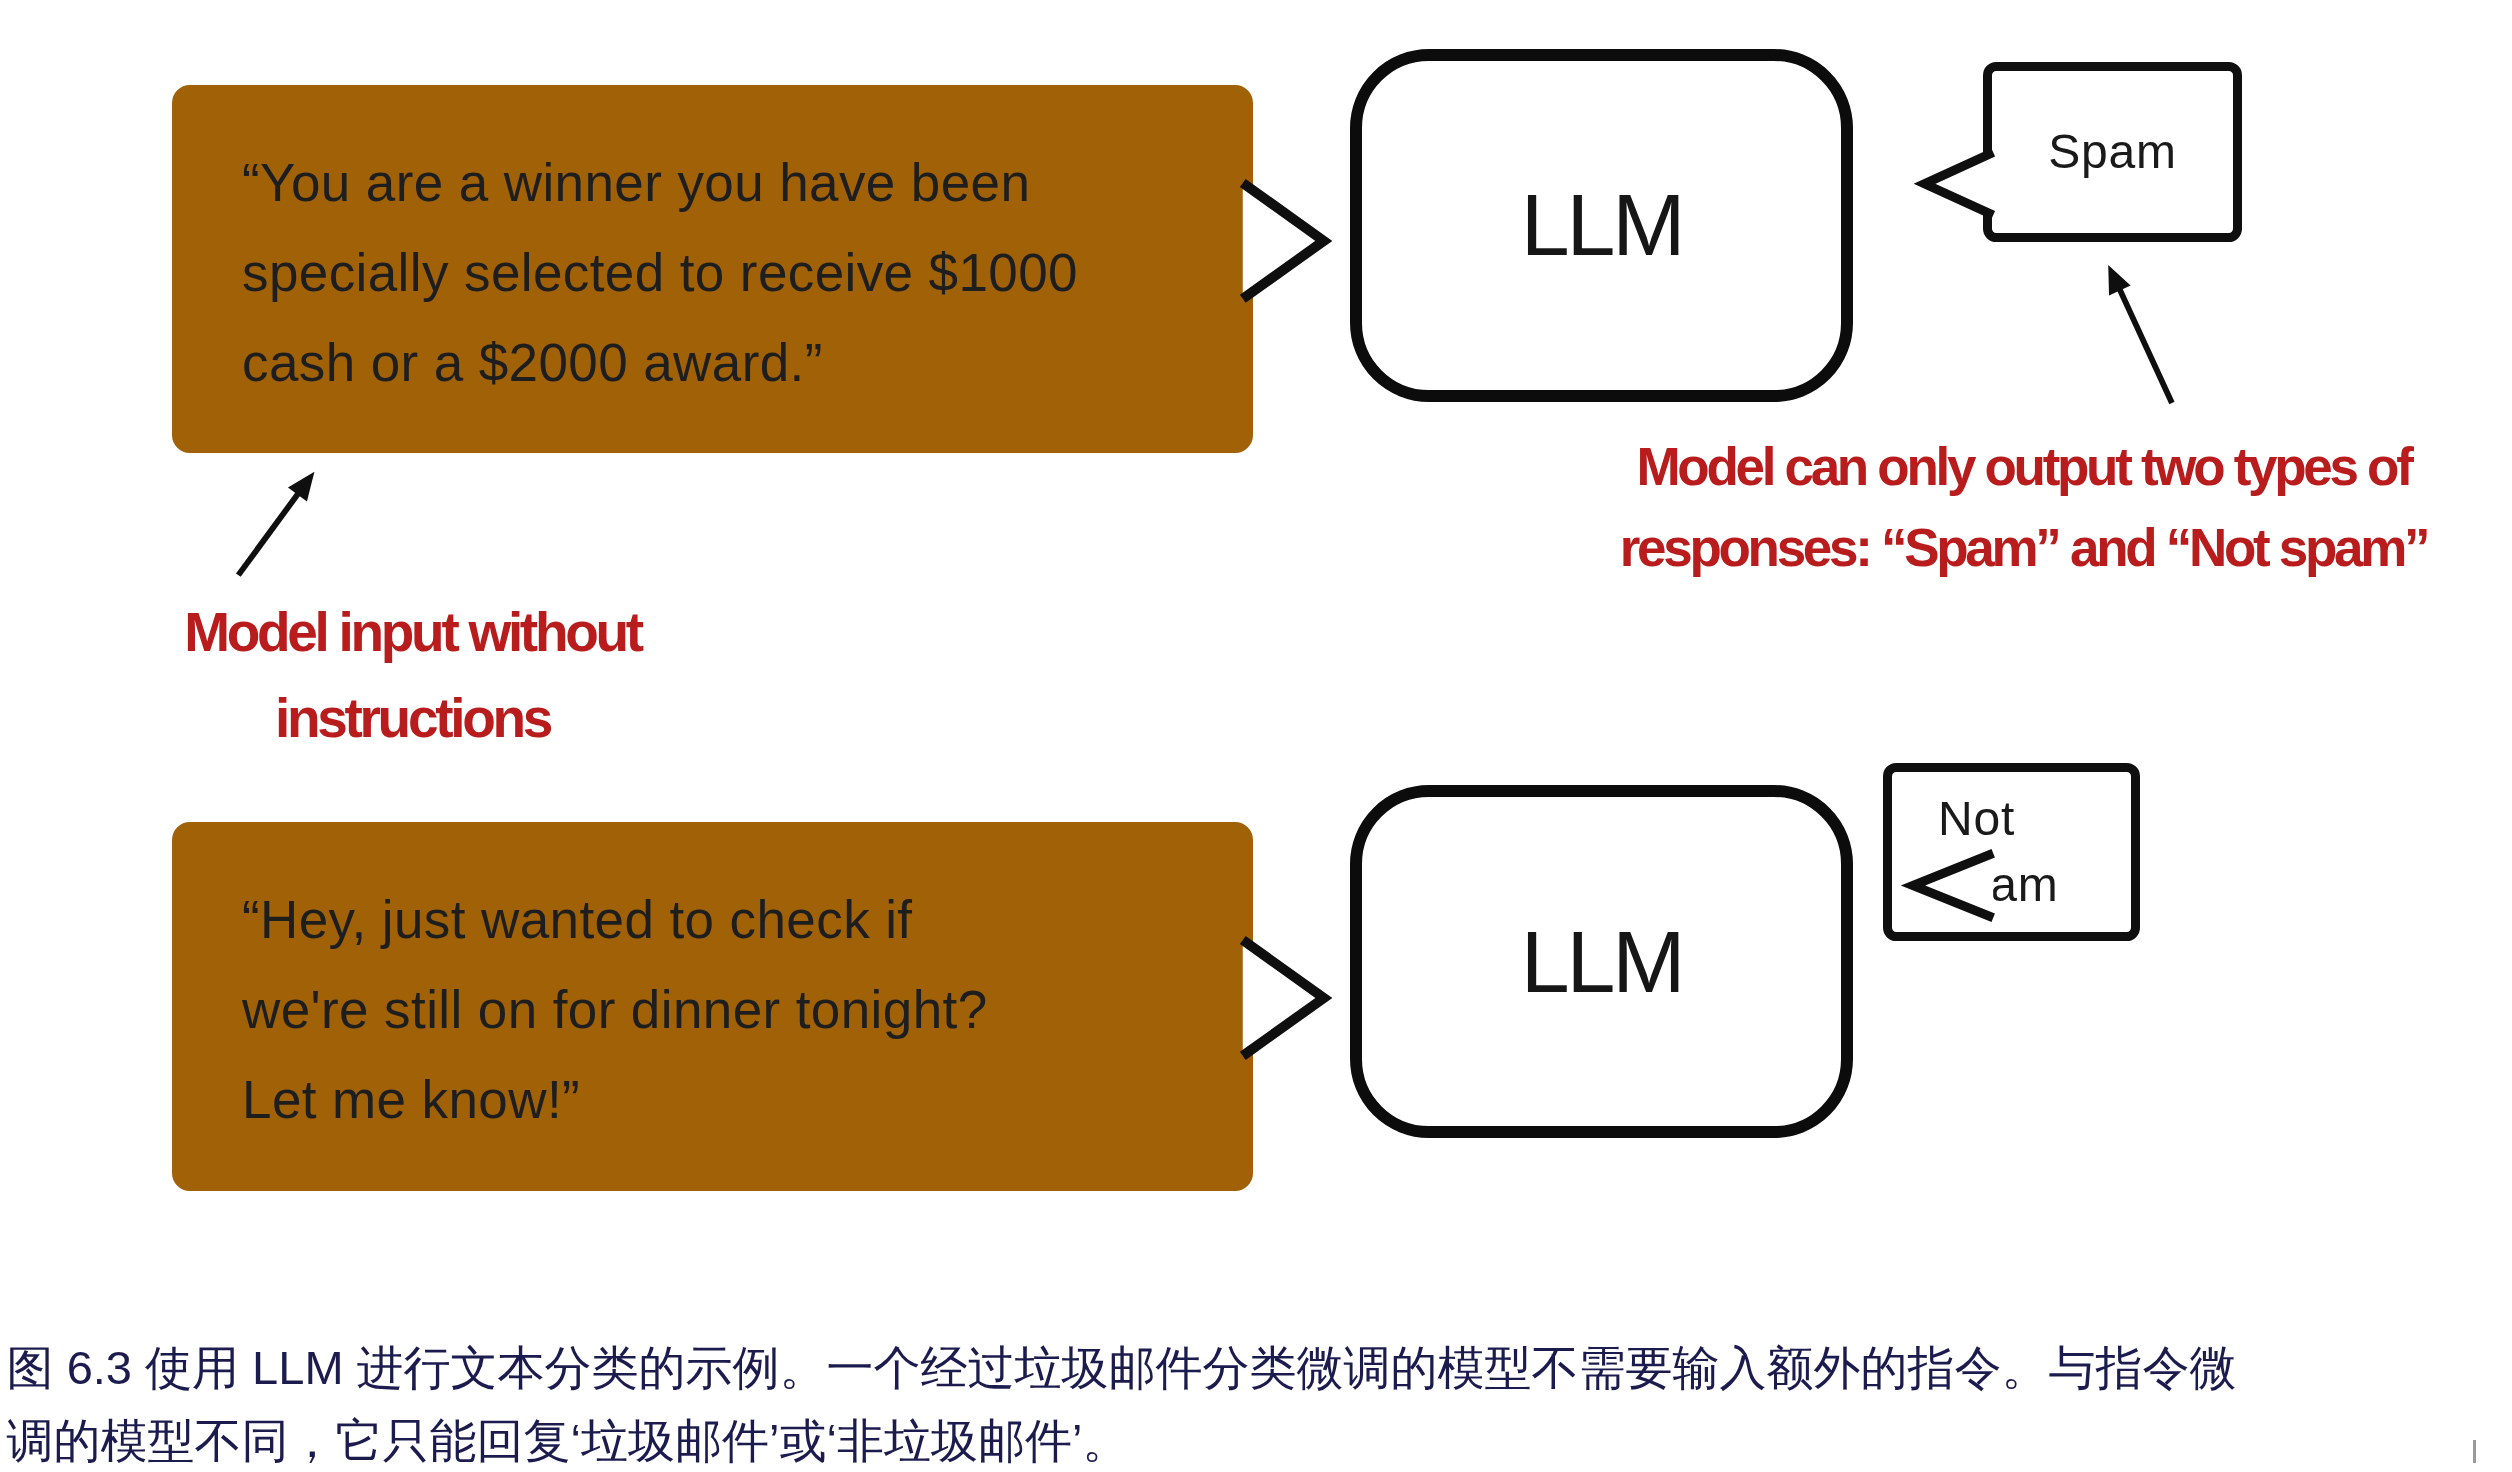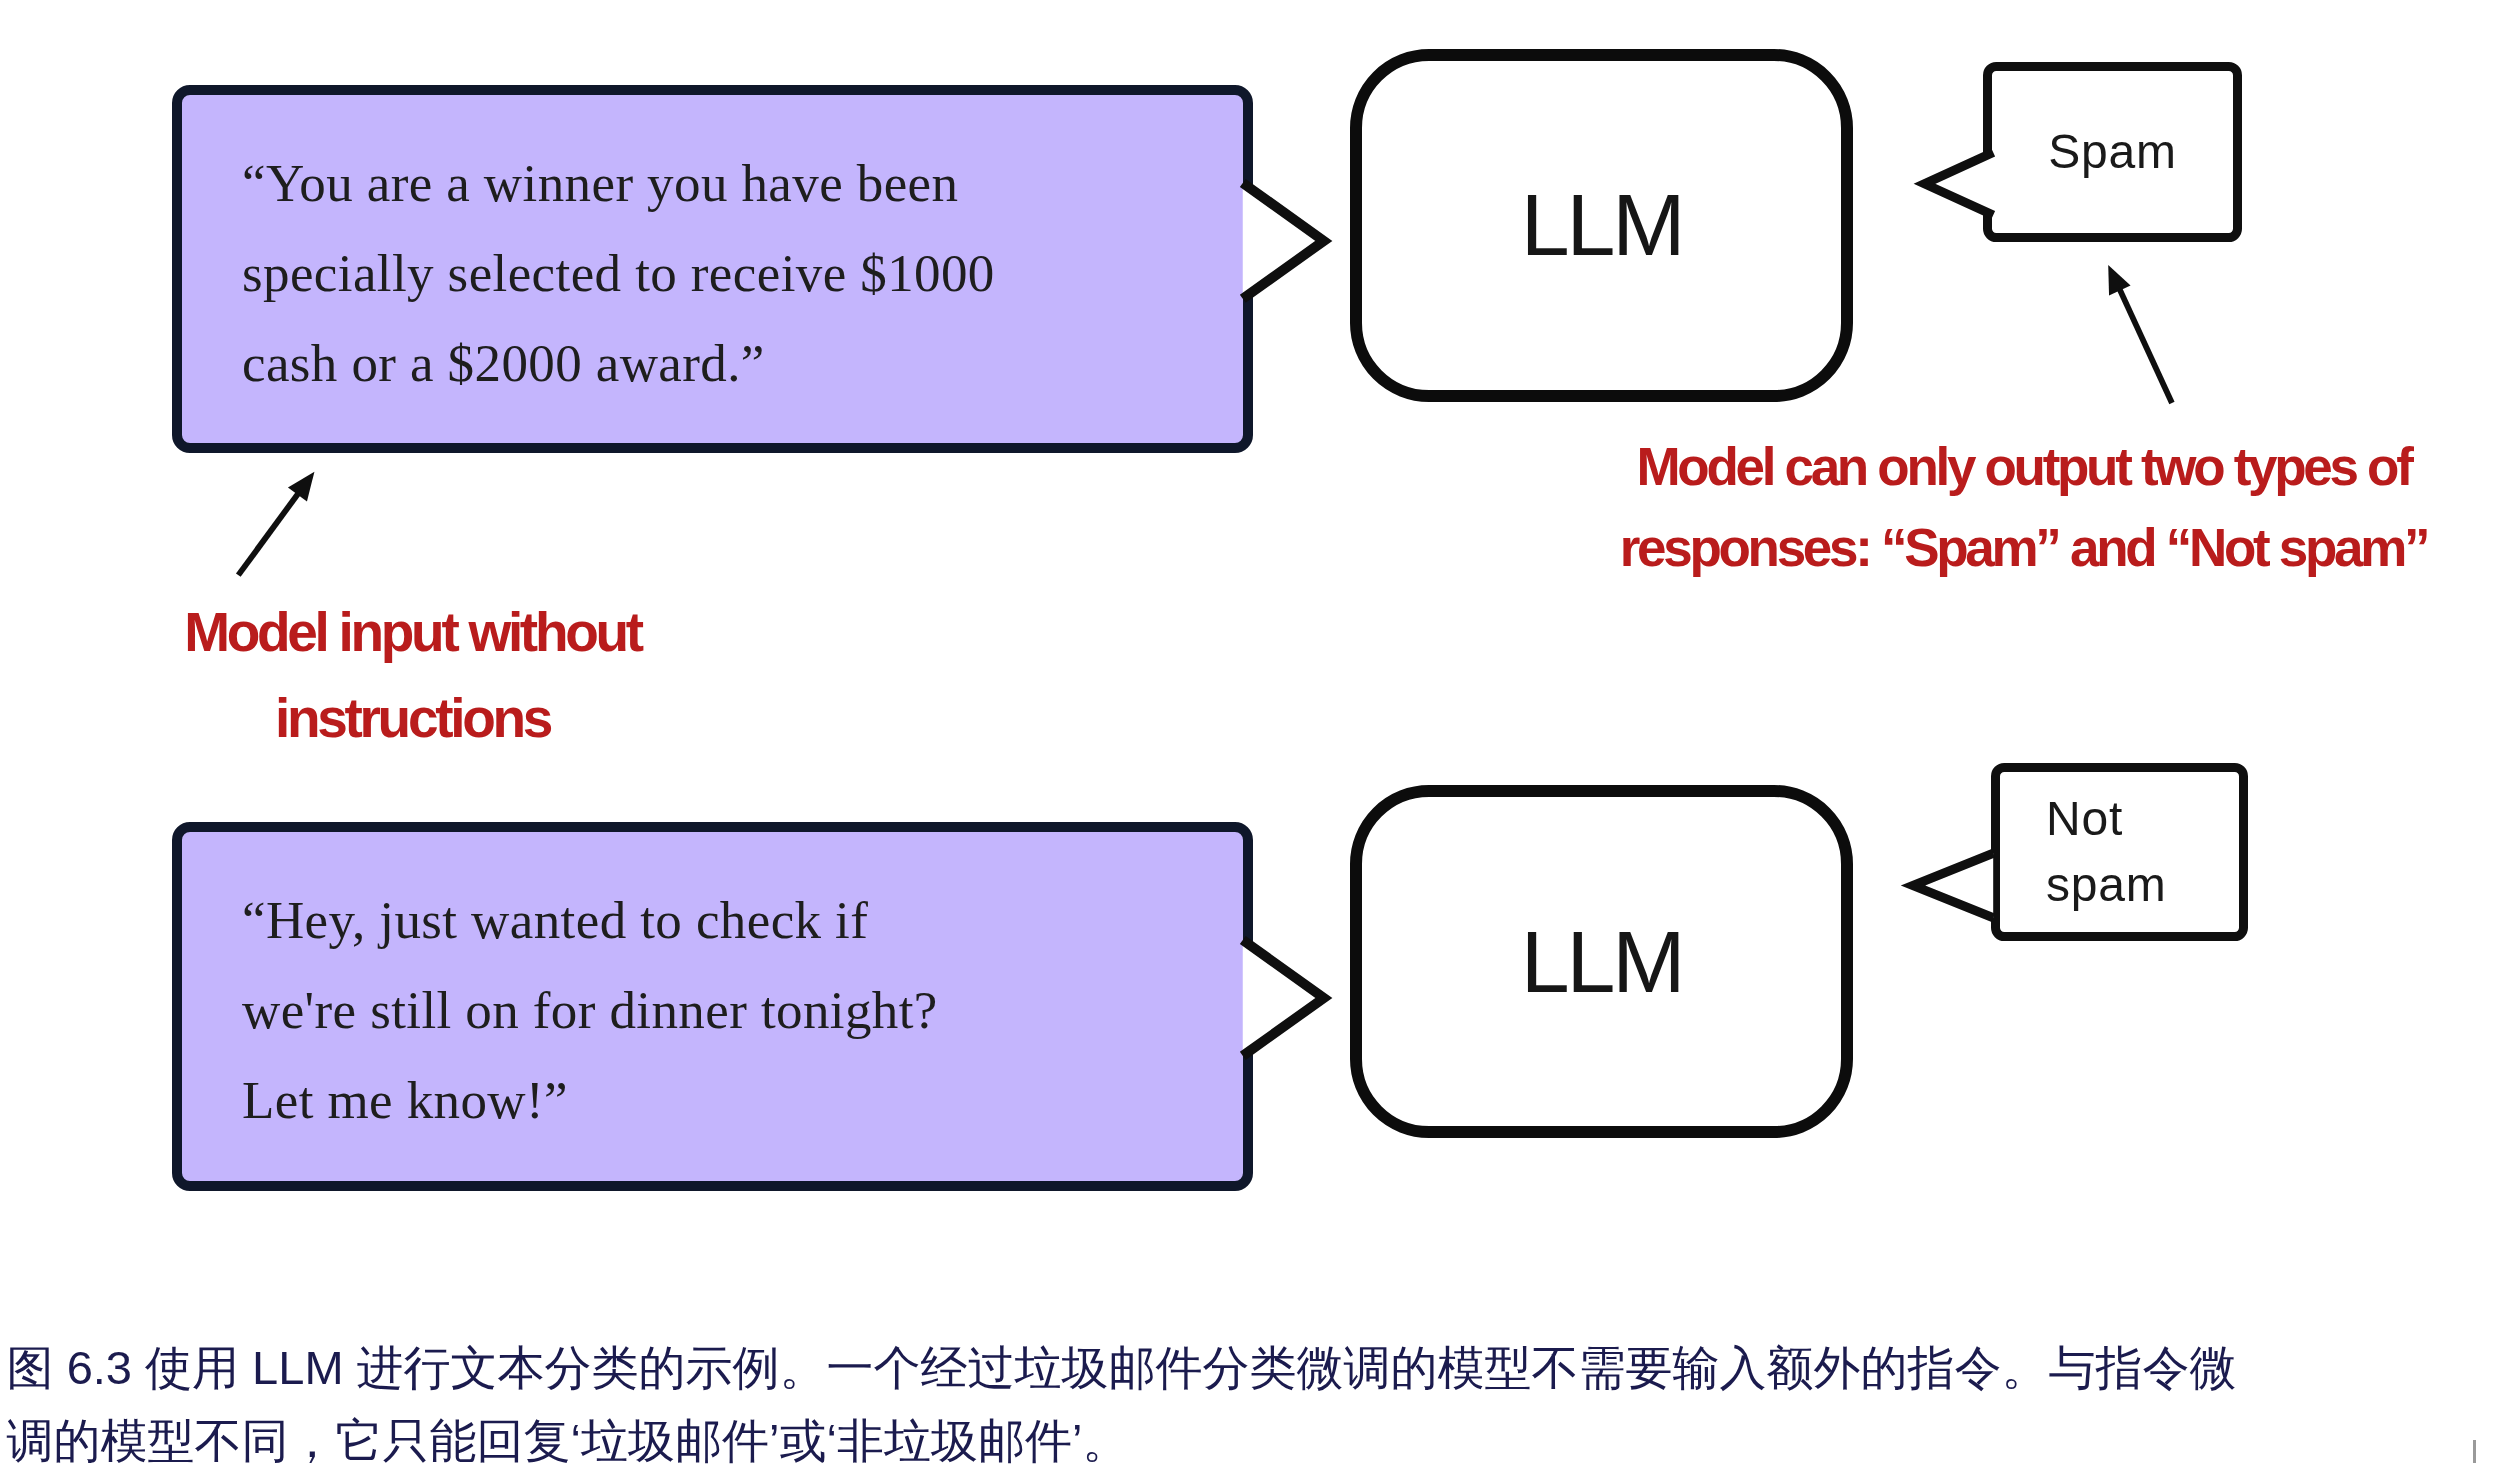--- a/index.html
+++ b/index.html
@@ -1,39 +1,39 @@
 <!DOCTYPE html>
 <html style="font-size:13.2px"><head>
 <meta charset="utf-8">
 <style>
   html,body{margin:0;padding:0;background:#fff;}
   body{width:2512px;height:1473px;position:relative;overflow:hidden;
        font-family:"Liberation Sans","DejaVu Sans",sans-serif;color:#1d1d1d;}
   .stage{position:absolute;left:0;top:0;width:2512px;height:1473px;background:#ffffff;}
 
   
-  .bubble{position:absolute;background:#c4b5fd;border:10px solid #0f172a;border-radius:18px;box-sizing:border-box;font-family:Liberation Serif, serif;}
+  .bubble{position:absolute;background:#a16207;border:10px solid #a16207;border-radius:18px;box-sizing:border-box;}
   .bubble-1{left:172px;top:85px;width:1081px;height:368px;}
   .bubble-2{left:172px;top:822px;width:1081px;height:369px;}
   .bubble-text{position:absolute;left:60px;top:43px;font-size:53px;line-height:90px;
                letter-spacing:0.4px;color:#1e1e1e;white-space:nowrap;}
   .bubble-text span{display:block;}
 
   
   .llm-box{position:absolute;width:503px;height:353px;background:#fff;border:12.4px solid #0c0c0c;
            border-radius:79px;box-sizing:border-box;display:flex;align-items:center;justify-content:center;margin-top:28px;}
   .llm-box-1{left:1350px;top:20.7px;}
   .llm-box-2{left:1350px;top:757px;}
   .llm-label{font-size:88px;letter-spacing:-3.3px;color:#161616;}
 
   
   .out-bubble{position:absolute;background:#fff;border:9px solid #0f0f0f;border-radius:13.2px;
               box-sizing:border-box;display:flex;align-items:center;}
   .out-bubble-spam{left:1983px;top:62px;width:259px;height:180px;justify-content:center;}
-  .out-bubble-notspam{left:1991px;top:763px;width:257px;height:178px;justify-content:flex-start;}
+  .out-bubble-notspam{left:1883px;top:763px;width:257px;height:178px;justify-content:flex-start;}
   .out-label{font-size:48px;letter-spacing:0.8px;color:#1a1a1a;line-height:66px;}
   .out-bubble-notspam .out-label{padding-left:46px;}
   .out-label span{display:block;}
 
   
   .note{position:absolute;font-weight:bold;color:#b91c1c;text-align:center;letter-spacing:-3.3px;}
   .note span{display:block;}
   .note-input{left:156px;top:589px;width:513px;font-size:55px;line-height:86px;}
   .note-output{left:1562px;top:426px;width:923px;font-size:53px;line-height:81px;white-space:nowrap;}
 

